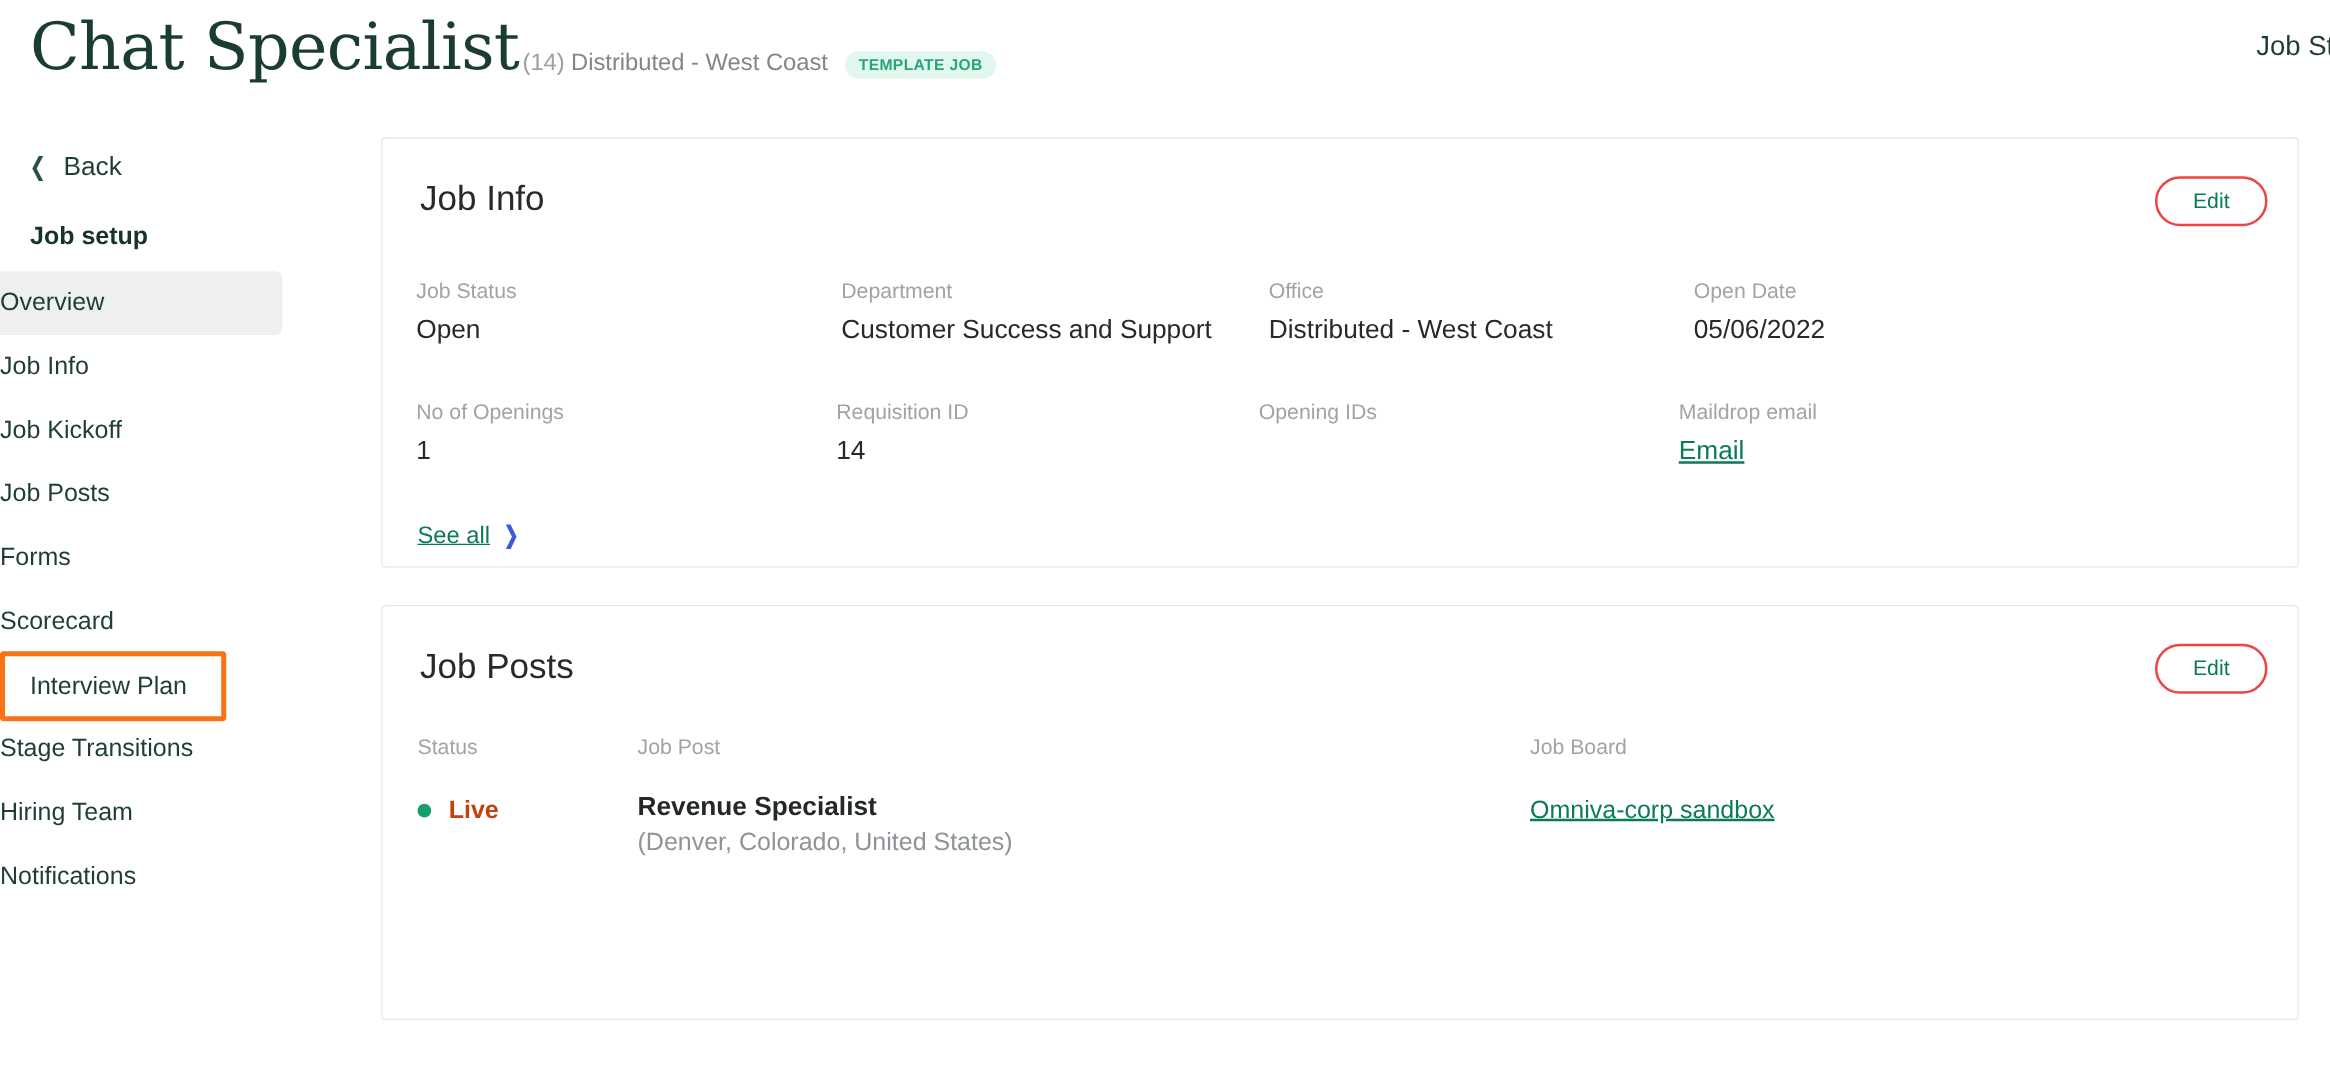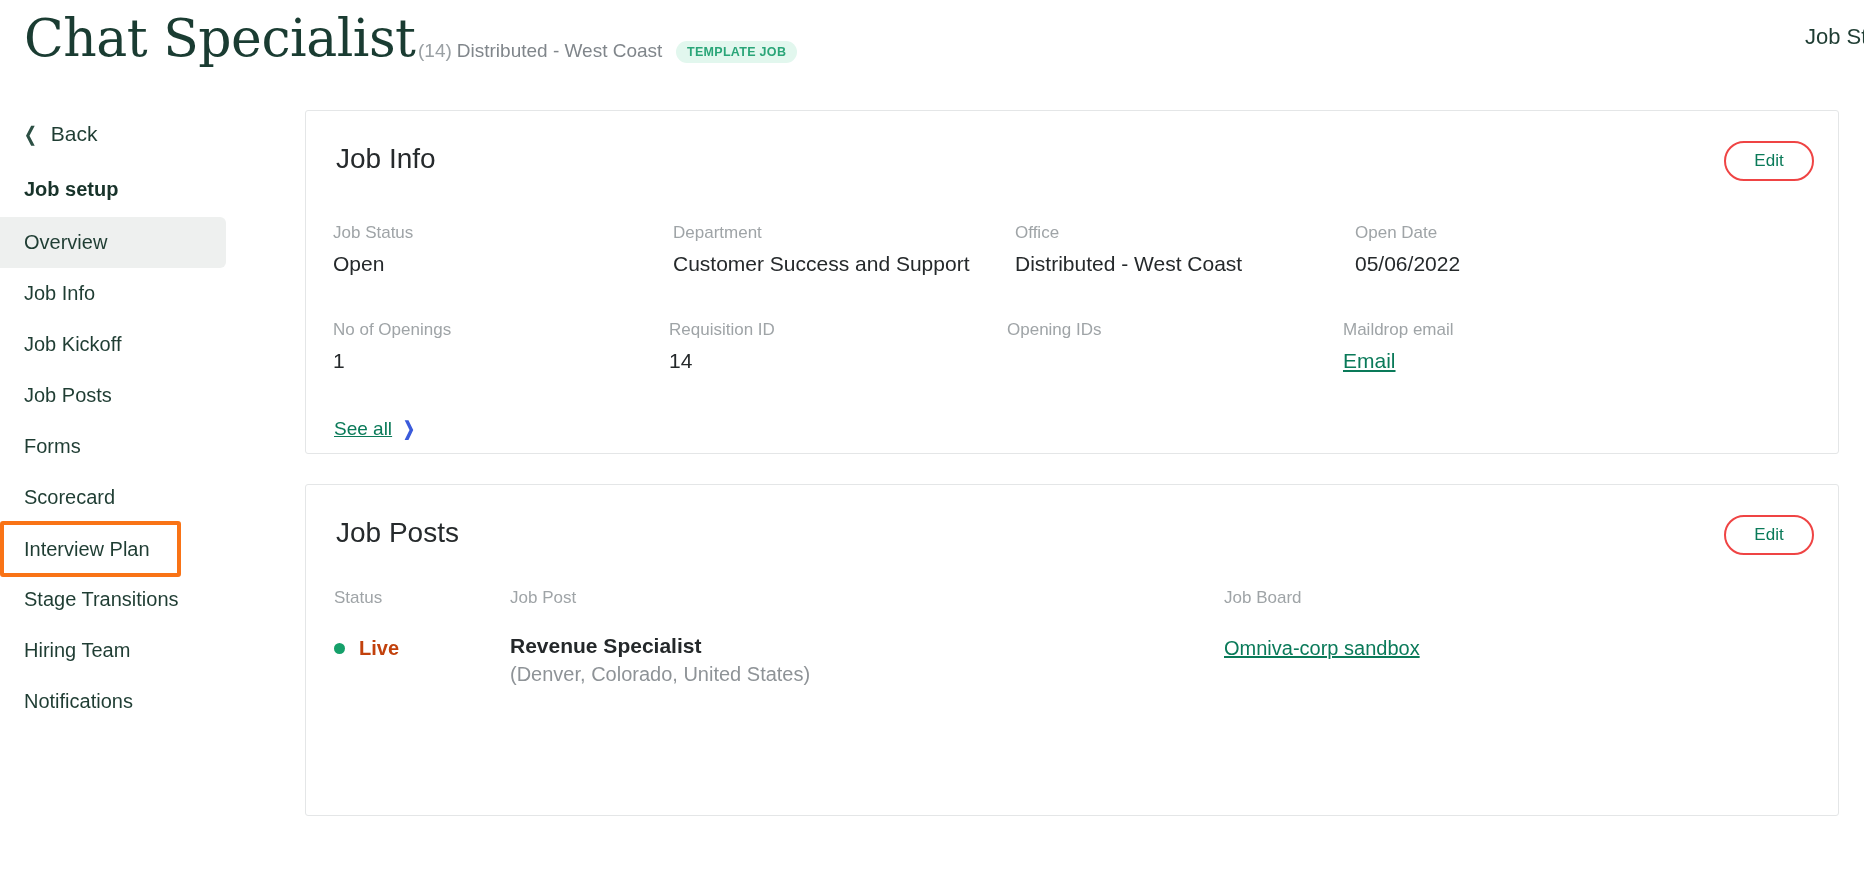--- a/index.html
+++ b/index.html
@@ -113,21 +113,20 @@
     left: 0;
     top: 121px;
     width: 292px;
   }
 
   .nav-item {
     position: relative;
     height: 51px;
     display: flex;
     align-items: center;
-    padding-left: 24px;
     font-size: 20px;
     color: #1f3d33;
     cursor: pointer;
     white-space: nowrap;
   }
   .nav-item.active {
     background: #eef0ef;
     width: 226px;
     border-radius: 0 6px 6px 0;
   }

